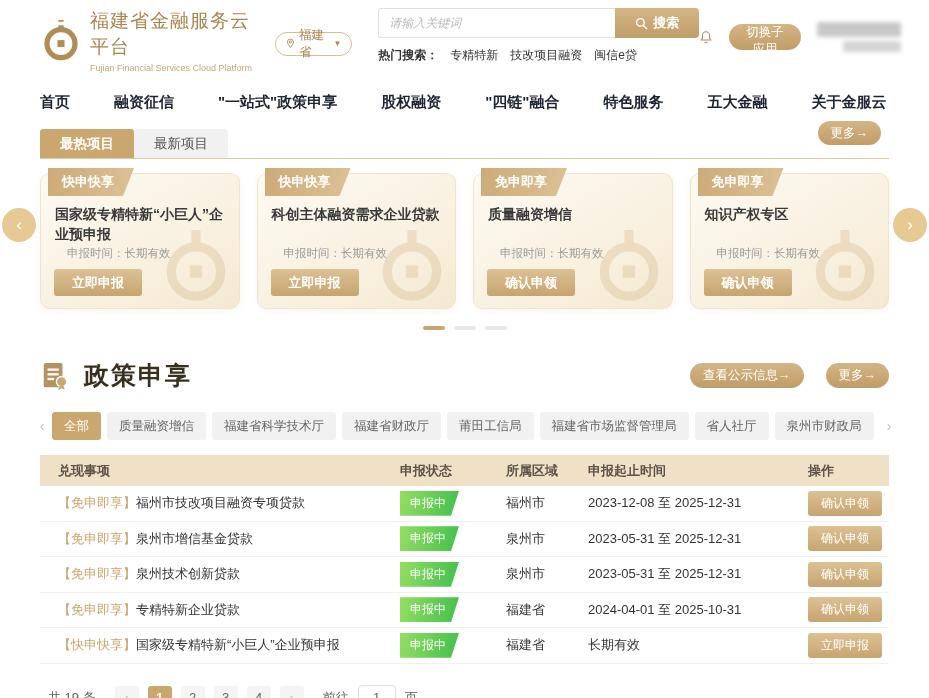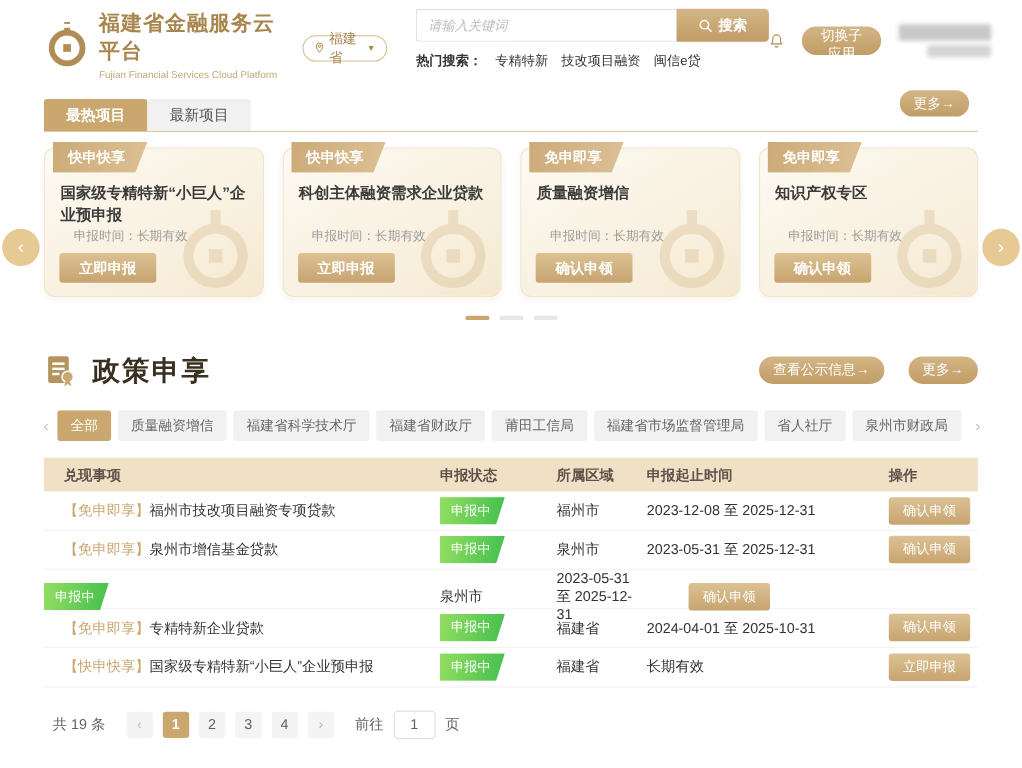--- a/index.html
+++ b/index.html
@@ -5,21 +5,21 @@
   * { box-sizing: border-box; margin: 0; padding: 0; }
   html,body { width: 929px; height: 698px; overflow: hidden; background: #fff;
     font-family: "Liberation Sans", sans-serif; color: #333; }
   .page { width: 929px; height: 698px; position: relative; }
 
   
   .header { display: flex; padding: 8px 28px 0 40px; align-items: flex-start; }
   .brand { display: flex; align-items: center; }
   .brand-logo { width: 42px; height: 42px; color: #b08d57; flex: 0 0 auto; }
   .brand-text { margin-left: 8px; }
-  .brand-title { font-size: 19px; font-weight: bold; color: #a9854e; letter-spacing: 1px; }
+  .brand-title { font-size: 19px; font-weight: normal; color: #a9854e; letter-spacing: 1px; }
   .brand-sub { font-size: 9px; color: #c3a878; margin-top: 3px; }
   .region-pill { margin-left: 14px; margin-top: 6px; border: 1px solid #d8bd92; border-radius: 13px;
     height: 24px; padding: 0 10px; display: flex; align-items: center; gap: 4px;
     color: #a9854e; font-size: 12.5px; cursor: pointer; }
   .region-pill svg { width: 11px; height: 13px; }
   .caret { font-size: 8px; color: #a9854e; }
 
   .search-area { margin-left: 26px; width: 360px; }
   .search-row { display: flex; }
   .search-input { flex: 1; height: 30px; border: 1px solid #e0e0e0; border-right: none;
@@ -175,20 +175,30 @@
         <path d="M10 20a2 2 0 0 0 4 0"></path>
       </svg>
       <button class="switch-app">切换子应用</button>
       <div class="user-blur">
         <div class="b1"></div>
           <div class="b2"></div>
       </div>
     </div>
   </div>
 
+  <div class="nav">
+    <div class="nav-item">首页</div>
+    <div class="nav-item">融资征信</div>
+    <div class="nav-item">"一站式"政策申享</div>
+    <div class="nav-item">股权融资</div>
+    <div class="nav-item">"四链"融合</div>
+    <div class="nav-item">特色服务</div>
+    <div class="nav-item">五大金融</div>
+    <div class="nav-item">关于金服云</div>
+  </div>
 
   <div class="proj-tabs-row">
     <div class="proj-tab active">最热项目</div>
     <div class="proj-tab inactive">最新项目</div>
     <button class="more-pill">更多→</button>
   </div>
 
   <div class="cards">
     <div class="card">
       <div class="ribbon">快申快享</div>
@@ -296,20 +306,21 @@
 
     <div class="t-row">
       <div class="t-item"><span class="t-tag">【免申即享】</span><span class="t-name">泉州市增信基金贷款</span></div>
       <div><span class="status-badge">申报中</span></div>
       <div>泉州市</div>
       <div>2023-05-31 至 2025-12-31</div>
       <div class="t-action"><button class="row-btn">确认申领</button></div>
     </div>
 
     <div class="t-row">
+      <div class="t-item"><span class="t-tag">【免申即享】</span><span class="t-name">泉州技术创新贷款</span></div>
       <div><span class="status-badge">申报中</span></div>
       <div>泉州市</div>
       <div>2023-05-31 至 2025-12-31</div>
       <div class="t-action"><button class="row-btn">确认申领</button></div>
     </div>
 
     <div class="t-row">
       <div class="t-item"><span class="t-tag">【免申即享】</span><span class="t-name">专精特新企业贷款</span></div>
       <div><span class="status-badge">申报中</span></div>
       <div>福建省</div>

